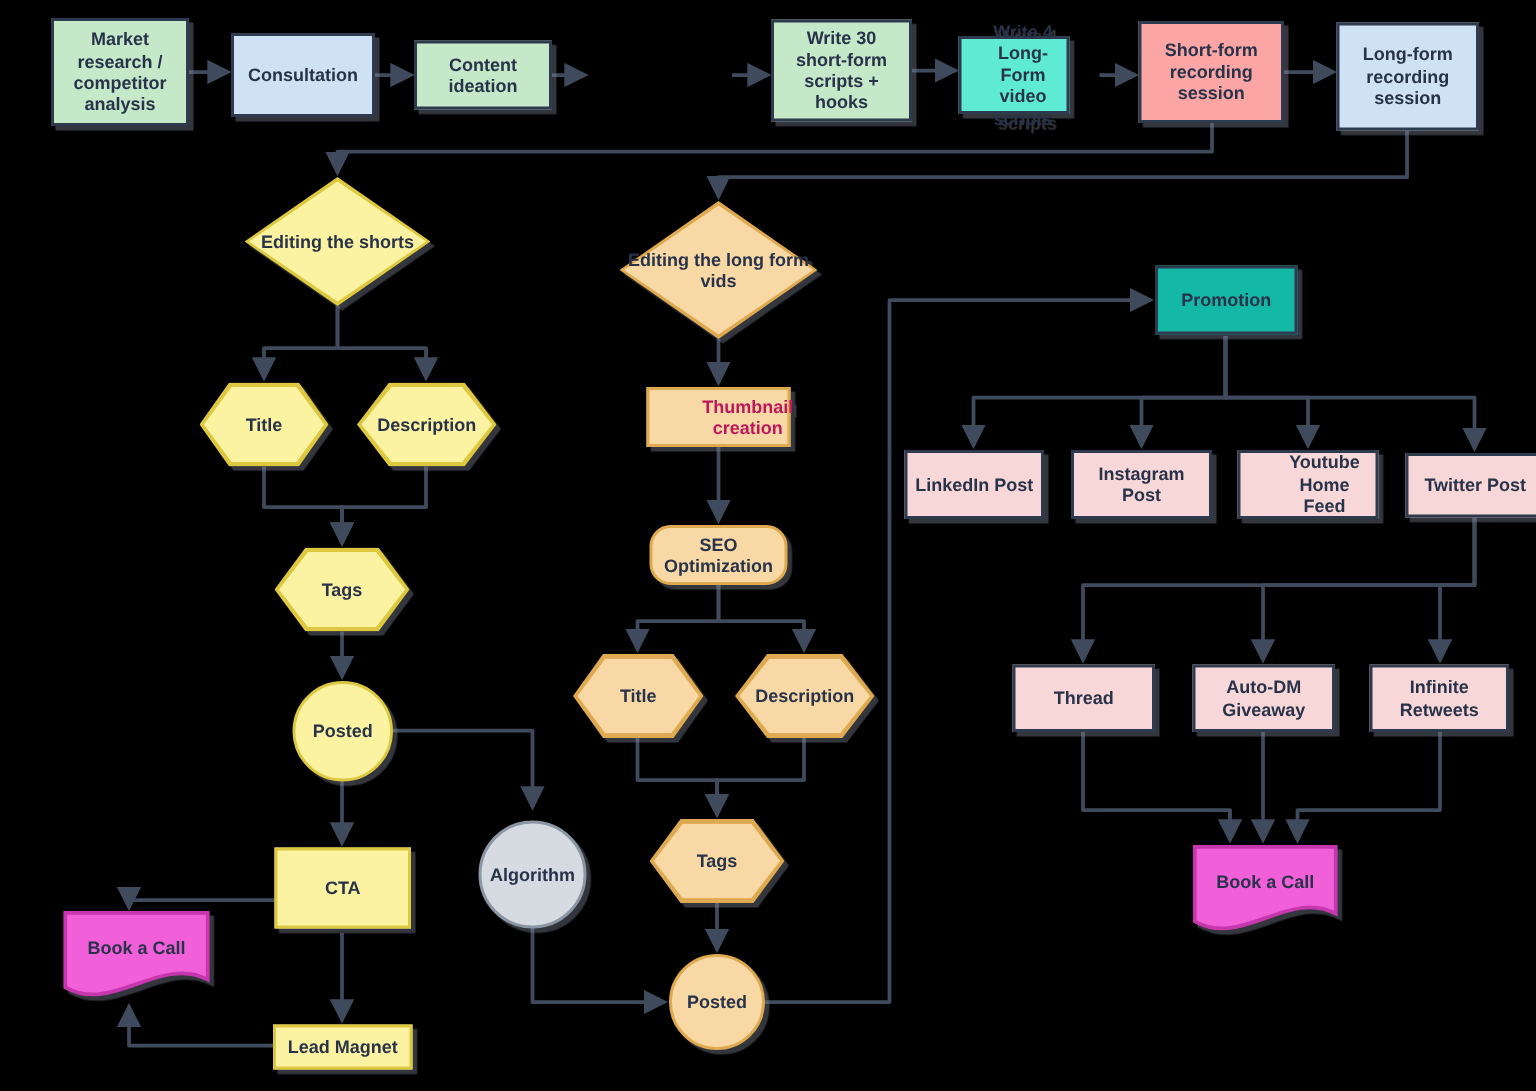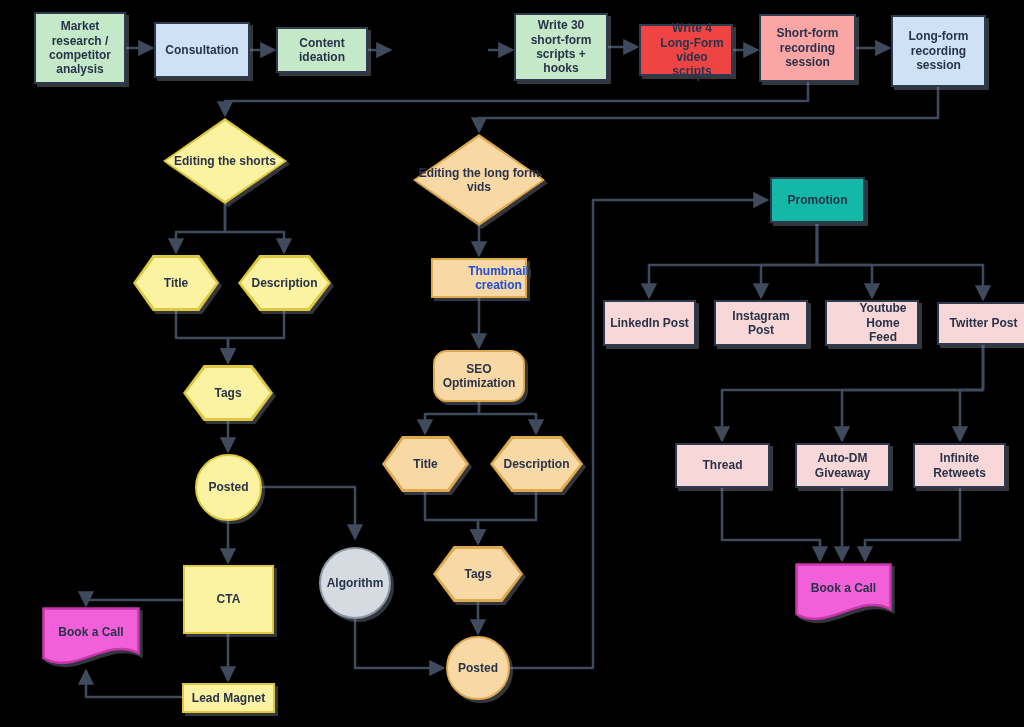--- a/index.html
+++ b/index.html
@@ -69,21 +69,21 @@
     </div>
     <div class="node shape-rect" style="left: 134px; top: 22px; width: 96px; height: 56px; background: rgb(207, 225, 245); border: 2.5px solid rgb(46, 58, 78);">
       <span class="lbl" style="color: rgb(40, 51, 74);">Consultation</span>
     </div>
     <div class="node shape-rect" style="left: 256px; top: 27px; width: 92px; height: 46px; background: rgb(197, 232, 200); border: 2.5px solid rgb(46, 58, 78);">
       <span class="lbl" style="color: rgb(40, 51, 74);">Content ideation</span>
     </div>
     <div class="node shape-rect" style="left: 494px; top: 13px; width: 94px; height: 68px; background: rgb(197, 232, 200); border: 2.5px solid rgb(46, 58, 78);">
       <span class="lbl" style="color: rgb(40, 51, 74);">Write 30 short-form scripts + hooks</span>
     </div>
-    <div class="node shape-rect" style="left: 619px; top: 24px; width: 94px; height: 52px; background: #ef4444; border: 2.5px solid rgb(46, 58, 78); padding-left: 12px;">
+    <div class="node shape-rect" style="left: 619px; top: 24px; width: 74px; height: 52px; background: #5eead4; border: 2.5px solid rgb(46, 58, 78); padding-left: 12px;">
       <span class="lbl" style="color: rgb(40, 51, 74);">Write 4 Long-Form video scripts</span>
     </div>
     <div class="node shape-rect" style="left: 739px; top: 14px; width: 97px; height: 68px; background: #fca5a5; border: 2.5px solid rgb(46, 58, 78);">
       <span class="lbl" style="color: rgb(40, 51, 74);">Short-form recording session</span>
     </div>
     <div class="node shape-rect" style="left: 871px; top: 15px; width: 95px; height: 72px; background: rgb(207, 225, 245); border: 2.5px solid rgb(46, 58, 78);">
       <span class="lbl" style="color: rgb(40, 51, 74);">Long-form recording session</span>
     </div>
     <div class="node shape-diamond" style="left: 143px; top: 118px; width: 124px; height: 86px;">
       <div class="clip-outer" style="clip-path: polygon(50% 0px, 100% 50%, 50% 100%, 0px 50%); background: rgb(221, 200, 63);">
@@ -105,21 +105,21 @@
     </div>
     <div class="node shape-hexagon" style="left: 163px; top: 365px; width: 90px; height: 56px;">
       <div class="clip-outer" style="clip-path: polygon(23% 0px, 77% 0px, 100% 50%, 77% 100%, 23% 100%, 0px 50%); background: rgb(221, 200, 63);">
         <div class="clip-inner" style="clip-path: polygon(23% 0px, 77% 0px, 100% 50%, 77% 100%, 23% 100%, 0px 50%); background: rgb(251, 243, 161);"></div>
       </div>
       <span class="lbl" style="color: rgb(40, 51, 74);">Tags</span>
     </div>
     <div class="node shape-circle" style="left: 175px; top: 454px; width: 67px; height: 67px; background: rgb(251, 243, 161); border: 2.5px solid rgb(221, 200, 63); border-radius: 50%;">
       <span class="lbl" style="color: rgb(40, 51, 74);">Posted</span>
     </div>
-    <div class="node shape-rect" style="left: 163px; top: 565px; width: 91px; height: 69px; background: rgb(251, 243, 161); border: 2.5px solid rgb(221, 200, 63);">
+    <div class="node shape-rect" style="left: 163px; top: 565px; width: 91px; height: 54px; background: rgb(251, 243, 161); border: 2.5px solid rgb(221, 200, 63);">
       <span class="lbl" style="color: rgb(40, 51, 74);">CTA</span>
     </div>
     <div class="node shape-flag" style="left: 22px; top: 607px; width: 98px; height: 64px;">
       <svg viewBox="0 0 98 64" width="98" height="64" class="flag-svg">
         <path d="M1.5,1.5 H96.5 V46.1 C 64.7,29.4 33.3,69.1 1.5,51.2 Z" fill="#f160d8" stroke="#c636ac" stroke-width="2.5"></path>
       </svg>
       <span class="lbl" style="color: rgb(40, 51, 74); transform: translateY(-7px);">Book a Call</span>
     </div>
     <div class="node shape-rect" style="left: 162px; top: 683px; width: 93px; height: 30px; background: rgb(251, 243, 161); border: 2.5px solid rgb(221, 200, 63);">
       <span class="lbl" style="color: rgb(40, 51, 74);">Lead Magnet</span>
@@ -127,23 +127,23 @@
     <div class="node shape-circle" style="left: 299px; top: 547px; width: 72px; height: 72px; background: rgb(214, 219, 226); border: 2.5px solid rgb(139, 149, 163); border-radius: 50%;">
       <span class="lbl" style="color: rgb(40, 51, 74);">Algorithm</span>
     </div>
     <div class="node shape-diamond" style="left: 393px; top: 134px; width: 132px; height: 92px;">
       <div class="clip-outer" style="clip-path: polygon(50% 0px, 100% 50%, 50% 100%, 0px 50%); background: rgb(223, 169, 79);">
         <div class="clip-inner" style="clip-path: polygon(50% 0px, 100% 50%, 50% 100%, 0px 50%); background: rgb(248, 217, 166);"></div>
       </div>
       <span class="lbl" style="color: rgb(40, 51, 74);">Editing the long form vids</span>
     </div>
     <div class="node shape-rect" style="left: 411px; top: 258px; width: 96px; height: 40px; background: rgb(248, 217, 166); border: 2.5px solid rgb(223, 169, 79);">
-      <span class="lbl" style="color: #1d4ed8; padding-left: 44px;">Thumbnail creation</span>
+      <span class="lbl" style="color: #be185d; padding-left: 44px;">Thumbnail creation</span>
     </div>
-    <div class="node shape-rounded" style="left: 413px; top: 350px; width: 92px; height: 52px; background: rgb(248, 217, 166); border: 2.5px solid rgb(223, 169, 79); border-radius: 14px;">
+    <div class="node shape-rounded" style="left: 413px; top: 350px; width: 92px; height: 40px; background: rgb(248, 217, 166); border: 2.5px solid rgb(223, 169, 79); border-radius: 14px;">
       <span class="lbl" style="color: rgb(40, 51, 74);">SEO Optimization</span>
     </div>
     <div class="node shape-hexagon" style="left: 362px; top: 436px; width: 87px; height: 56px;">
       <div class="clip-outer" style="clip-path: polygon(23% 0px, 77% 0px, 100% 50%, 77% 100%, 23% 100%, 0px 50%); background: rgb(223, 169, 79);">
         <div class="clip-inner" style="clip-path: polygon(23% 0px, 77% 0px, 100% 50%, 77% 100%, 23% 100%, 0px 50%); background: rgb(248, 217, 166);"></div>
       </div>
       <span class="lbl" style="color: rgb(40, 51, 74);">Title</span>
     </div>
     <div class="node shape-hexagon" style="left: 470px; top: 436px; width: 93px; height: 56px;">
       <div class="clip-outer" style="clip-path: polygon(23% 0px, 77% 0px, 100% 50%, 77% 100%, 23% 100%, 0px 50%); background: rgb(223, 169, 79);">

